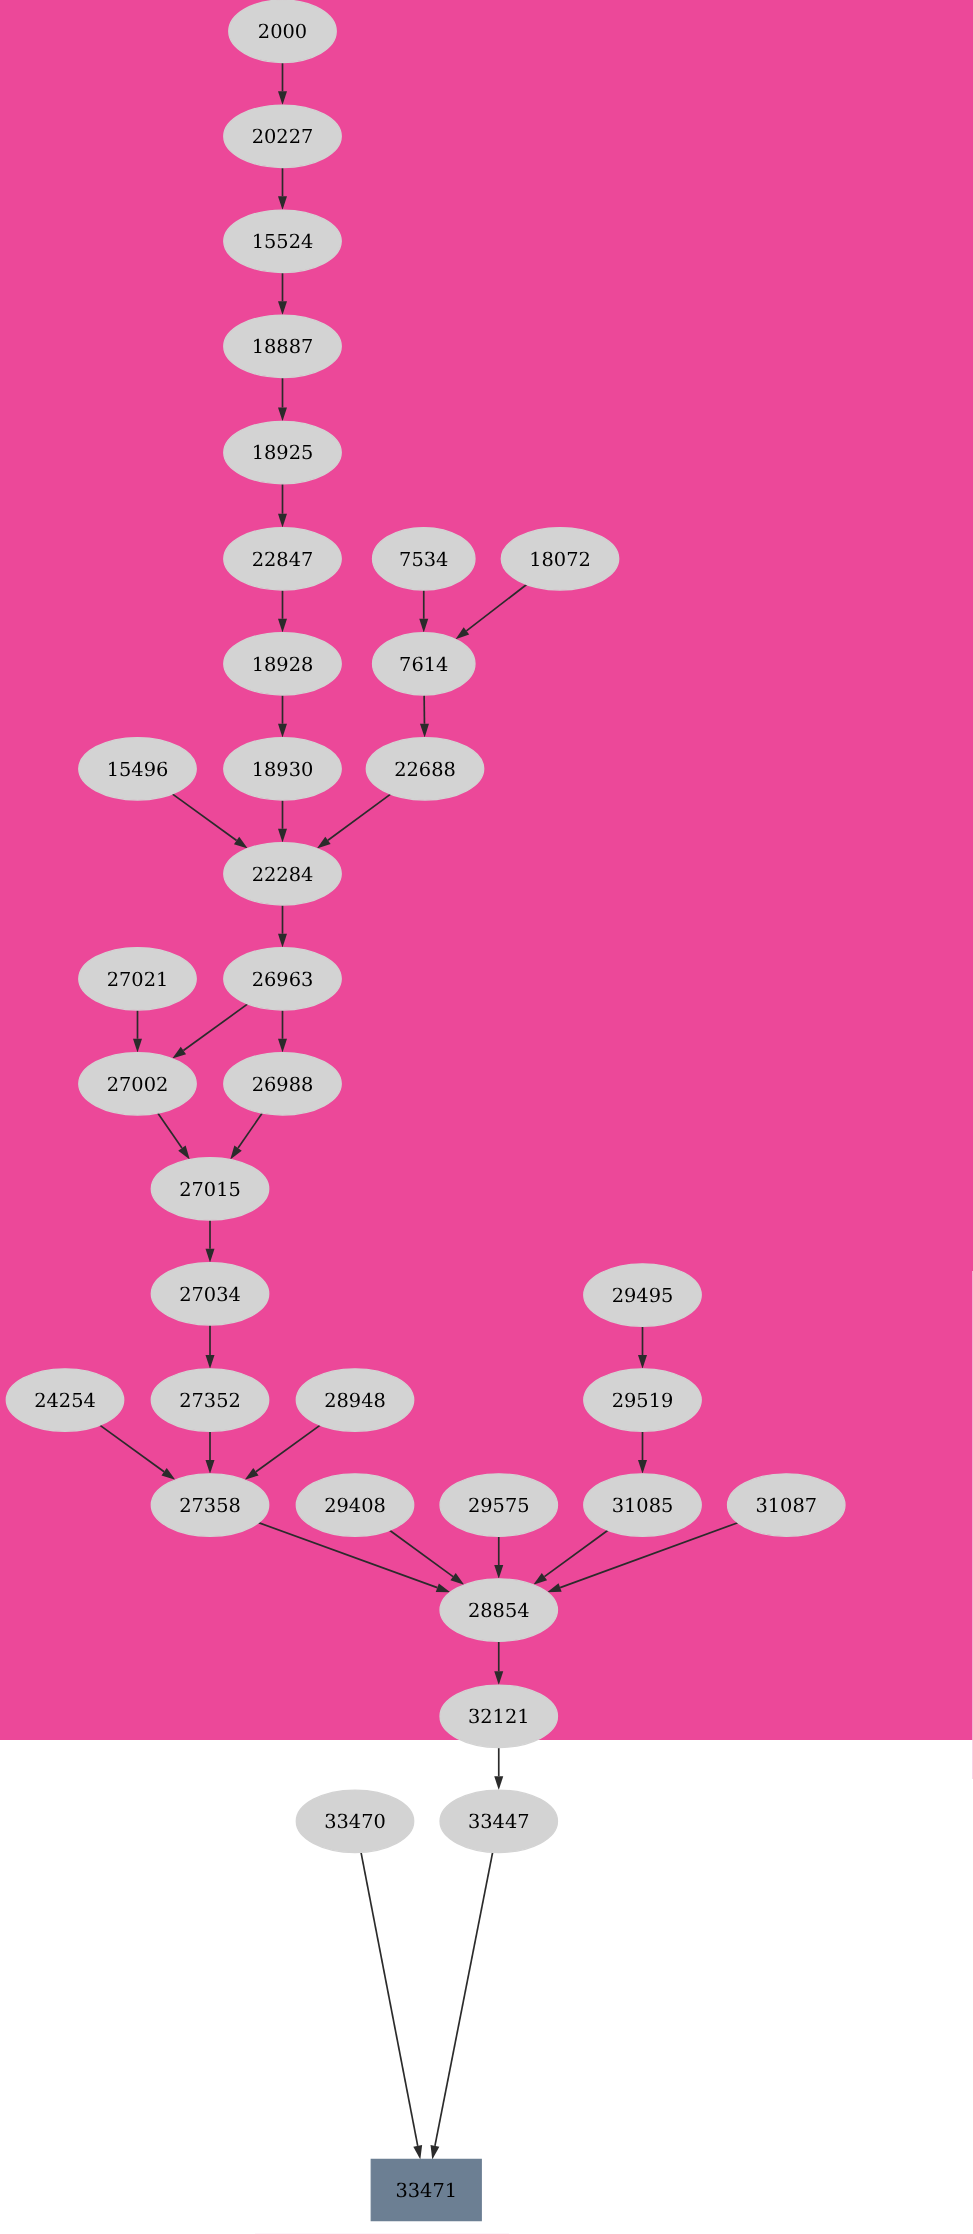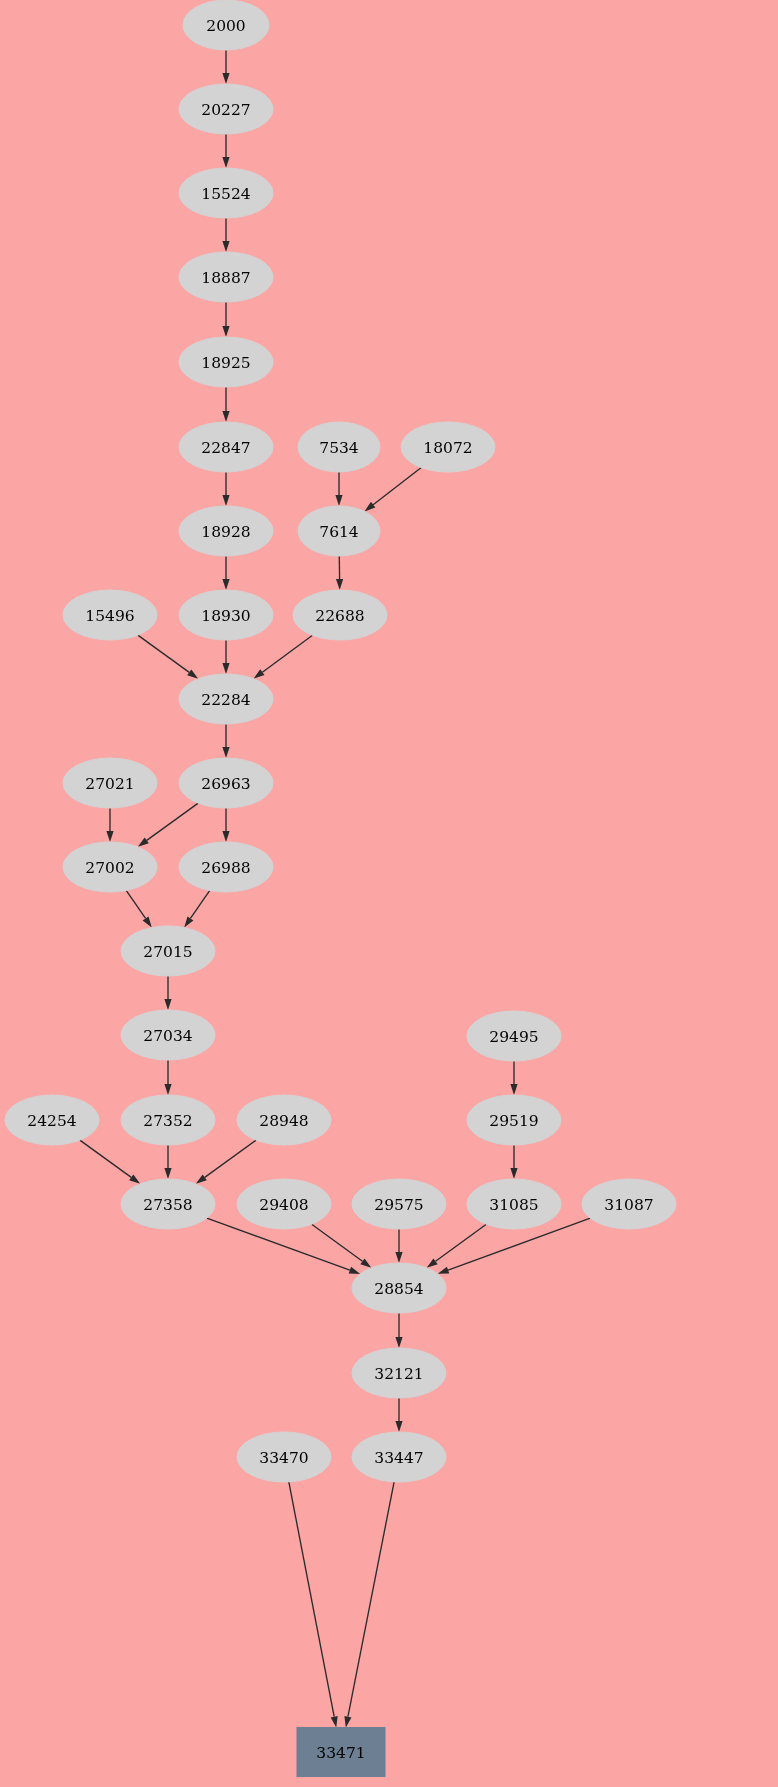--- a/index.html
+++ b/index.html
@@ -9,22 +9,22 @@
   }
   body {
     width: 778px;
     height: 1787px;
     font-family: "DejaVu Serif", "Liberation Serif", serif;
     overflow: hidden;
   }
   #graph-root {
     position: relative;
     width: 778px;
-    height: 1787px;
-    background: #fca5a5;
+    height: 1392px;
+    background: #ec4899;
   }
   svg#graph-canvas {
     display: block;
     width: 778px;
     height: 1787px;
   }
   .node-ellipse {
     fill: #d3d3d3;
     stroke: #d3d3d3;
     stroke-width: 1;

